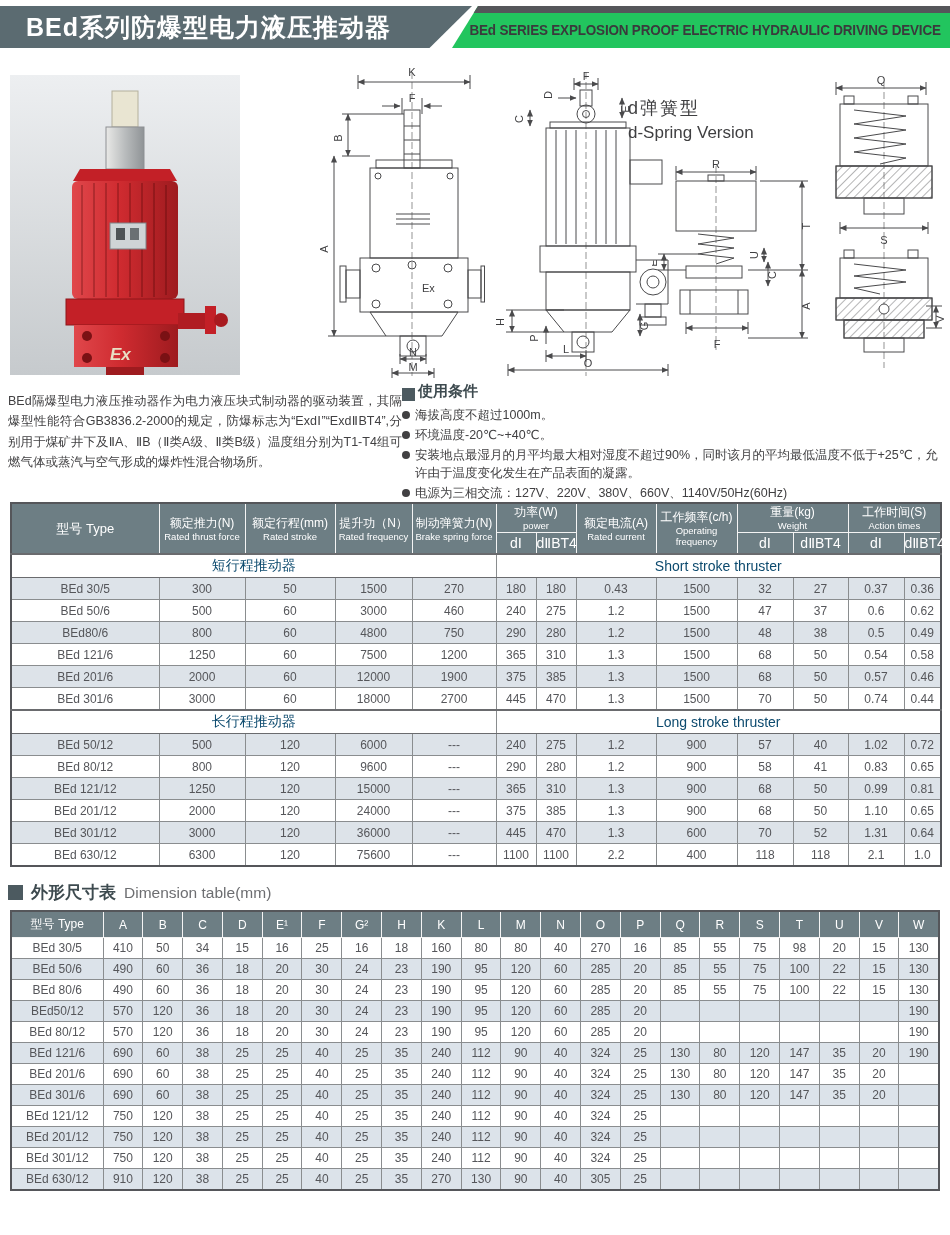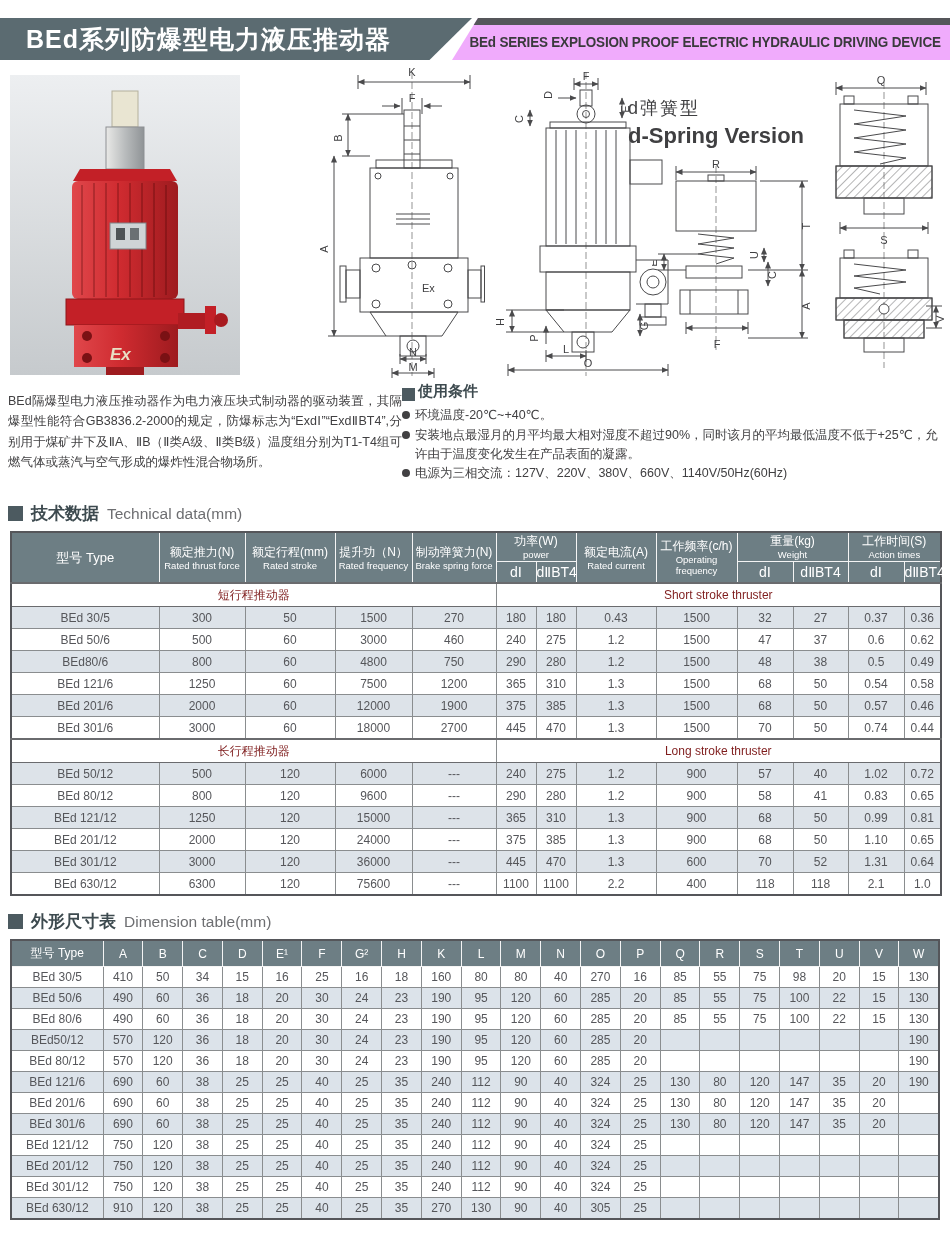--- a/index.html
+++ b/index.html
@@ -1,40 +1,40 @@
 <!DOCTYPE html>
 <html><head>
 <meta charset="utf-8">
 <style>
   html,body{margin:0;padding:0;background:#fff;}
   body{width:950px;font-family:"Liberation Sans","DejaVu Sans",sans-serif;color:#414042;}
   .page{position:relative;width:950px;height:1235px;background:#fff;overflow:hidden;}
 
   
-  .hdr{position:absolute;left:0;top:18px;width:950px;height:42px;}
+  .hdr{position:absolute;left:0;top:6px;width:950px;height:42px;}
   .hdr-left{position:absolute;left:0;top:0;width:472px;height:42px;background:#5b6b71;
     clip-path:polygon(0 0,100% 0,91% 100%,0 100%);
     color:#fff;font-size:25px;font-weight:bold;line-height:42px;padding-left:26px;box-sizing:border-box;letter-spacing:1px;}
-  .hdr-right{position:absolute;left:452px;top:0;right:0;height:42px;background:#f0abfc;
+  .hdr-right{position:absolute;left:452px;top:0;right:0;height:42px;background:#22c55e;
     border-top:7px solid #55565a;box-sizing:border-box;
     clip-path:polygon(26px 0,100% 0,100% 100%,0 100%);}
   .hdr-right span{display:block;white-space:nowrap;text-align:center;color:#3a3a3c;
     font-size:14.5px;font-weight:bold;line-height:34px;transform:scaleX(.93);transform-origin:center;letter-spacing:-0.2px;}
 
   
   .photo{position:absolute;left:10px;top:75px;width:230px;height:300px;}
   .dwg{position:absolute;}
   .dwg svg text{font-family:"Liberation Sans","DejaVu Sans",sans-serif;font-size:11px;fill:#3f3f41;}
   .dwg-front{left:320px;top:64px;width:165px;height:318px;}
   .dwg-side{left:488px;top:64px;width:190px;height:318px;}
   .dwg-spring{left:652px;top:158px;width:180px;height:198px;}
   .dwg-right{left:822px;top:76px;width:125px;height:298px;}
   .spring-label{position:absolute;left:628px;top:96px;color:#3f3f41;}
   .spring-label .zh{font-size:18px;letter-spacing:2px;}
-  .spring-label .en{font-size:22px;margin-top:3px;font-weight:bold;}
+  .spring-label .en{font-size:17px;margin-top:3px;}
 
   .desc{position:absolute;left:8px;top:391px;width:394px;font-size:12.5px;line-height:1.62;text-align:justify;color:#414042;}
 
   .cond{position:absolute;left:402px;top:382px;width:545px;}
   .cond-title{display:flex;align-items:flex-end;font-size:15px;font-weight:bold;color:#3d4a4f;margin-bottom:5px;}
   .sq{width:13px;height:13px;background:#4c5a60;margin-right:3px;flex:0 0 auto;}
   .cond ul{list-style:none;margin:0;padding:0;}
   .cond li{display:flex;font-size:12.5px;line-height:1.5;color:#414042;margin-bottom:1px;}
   .dot{width:8px;height:8px;border-radius:50%;background:#414042;flex:0 0 auto;margin:5px 5px 0 0;}
 
@@ -47,21 +47,21 @@
 
   
   table{border-collapse:collapse;table-layout:fixed;margin:0 10px;width:930px;}
   .ttable{border:2px solid #55565a;}
   .ttable th{background:#6d7e84;color:#fff;font-weight:normal;border:1px solid #f4f4f4;padding:1px 0;vertical-align:middle;text-align:center;}
   .ttable th .h-zh{display:block;font-size:12px;line-height:1.25;}
   .ttable th .h-en{display:block;font-size:9.5px;line-height:1.2;}
   .ttable th.type-h{font-size:13px;}
   .ttable tr.subhead th{font-size:14px;height:20px;padding:0;}
   .ttable td{border:1px solid #8a8d8f;text-align:center;font-size:12px;color:#55565a;height:21px;padding:0;}
-  .ttable tr.section-row td{background:#fff;color:#7f1d1d;border-top:2px solid #6a6b6e;border-bottom:1px solid #6a6b6e;font-size:12px;height:22px;}
+  .ttable tr.section-row td{background:#fff;color:#0c4a6e;border-top:2px solid #6a6b6e;border-bottom:1px solid #6a6b6e;font-size:14px;height:22px;}
   .ttable tr.shade td{background:#dde3e9;}
   .dtable{border:2px solid #55565a;margin-top:6px;}
   .dtable th{background:#6d7e84;color:#fff;font-weight:normal;font-size:12px;border:1px solid #f4f4f4;height:25px;padding:0;text-align:center;}
   .dtable td{border:1px solid #8a8d8f;text-align:center;font-size:12px;color:#55565a;height:20px;padding:0;}
   .dtable tr.shade td{background:#dce3ea;}
   .dim-sec{margin-top:14px;text-align:center;}
 </style>
 </head>
 <body>
 
@@ -343,40 +343,39 @@
   <div class="desc">BEd隔爆型电力液压推动器作为电力液压块式制动器的驱动装置，其隔爆型性能符合GB3836.2-2000的规定，防爆标志为“ExdⅠ”“ExdⅡBT4”,分别用于煤矿井下及ⅡA、ⅡB（Ⅱ类A级、Ⅱ类B级）温度组分别为T1-T4组可燃气体或蒸汽与空气形成的爆炸性混合物场所。</div>
 
   <div class="cond">
     <div class="cond-title">
       <span class="sq"></span>
       <span>使用条件</span>
     </div>
     <ul>
         <li>
           <span class="dot"></span>
+          <span>海拔高度不超过1000m。</span>
+        </li>
+        <li>
+          <span class="dot"></span>
           <span>环境温度-20℃~+40℃。</span>
         </li>
         <li>
           <span class="dot"></span>
           <span>安装地点最湿月的月平均最大相对湿度不超过90%，同时该月的平均最低温度不低于+25℃，允许由于温度变化发生在产品表面的凝露。</span>
         </li>
         <li>
           <span class="dot"></span>
           <span>电源为三相交流：127V、220V、380V、660V、1140V/50Hz(60Hz)</span>
         </li>
       </ul>
   </div>
 
   <div class="top-spacer"></div>
 
-  <div class="sec-title">
-    <span class="sq2"></span>
-    <span class="zh">技术数据</span>
-    <span class="en">Technical data(mm)</span>
-  </div>
 
   <table class="ttable">
     <colgroup>
       <col style="width:148px">
         <col style="width:86px">
         <col style="width:90px">
         <col style="width:77px">
         <col style="width:84px">
       <col style="width:40px">
         <col style="width:40px">

